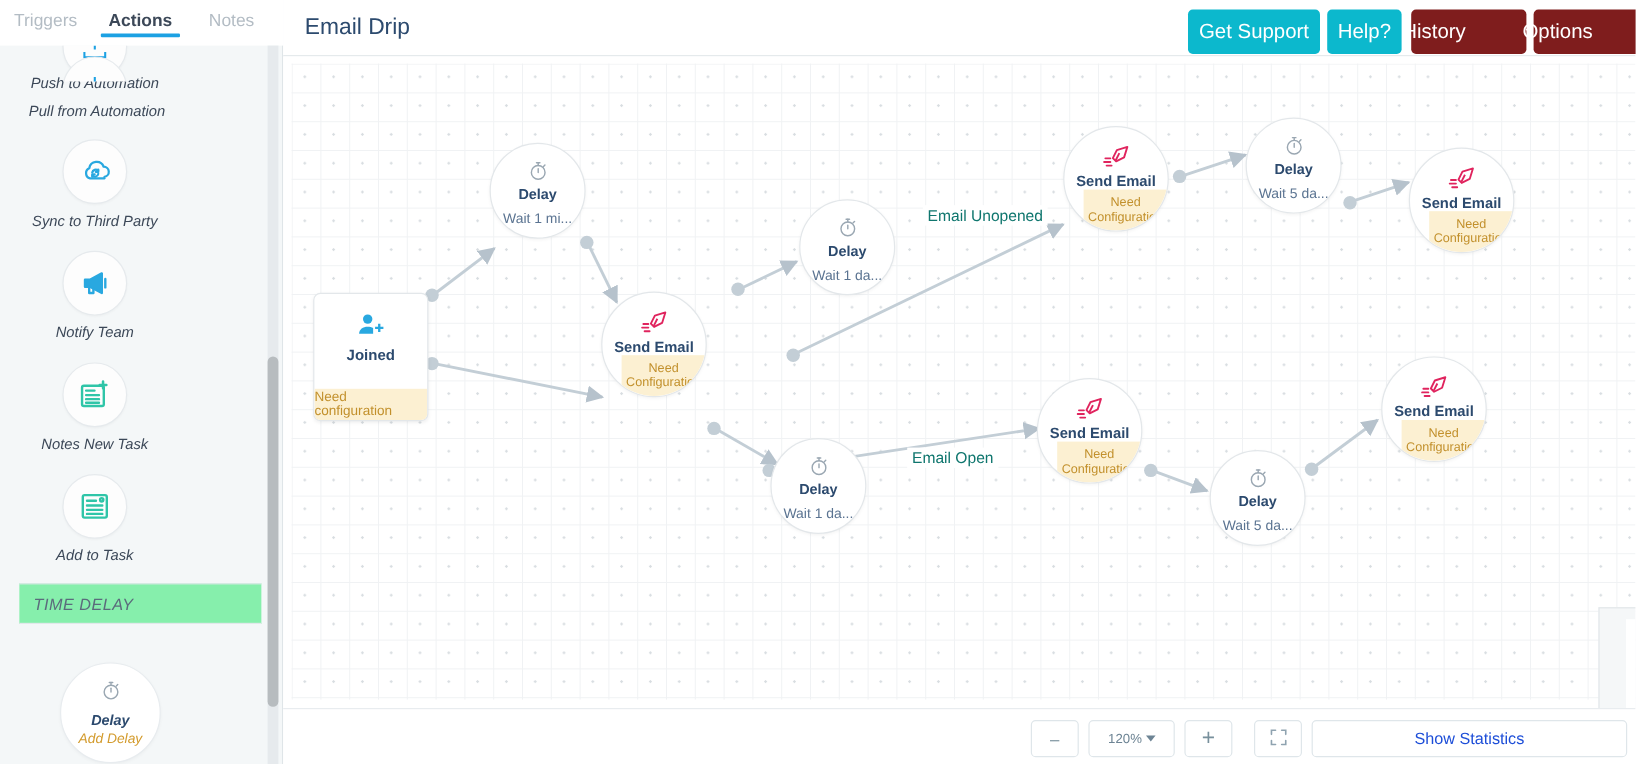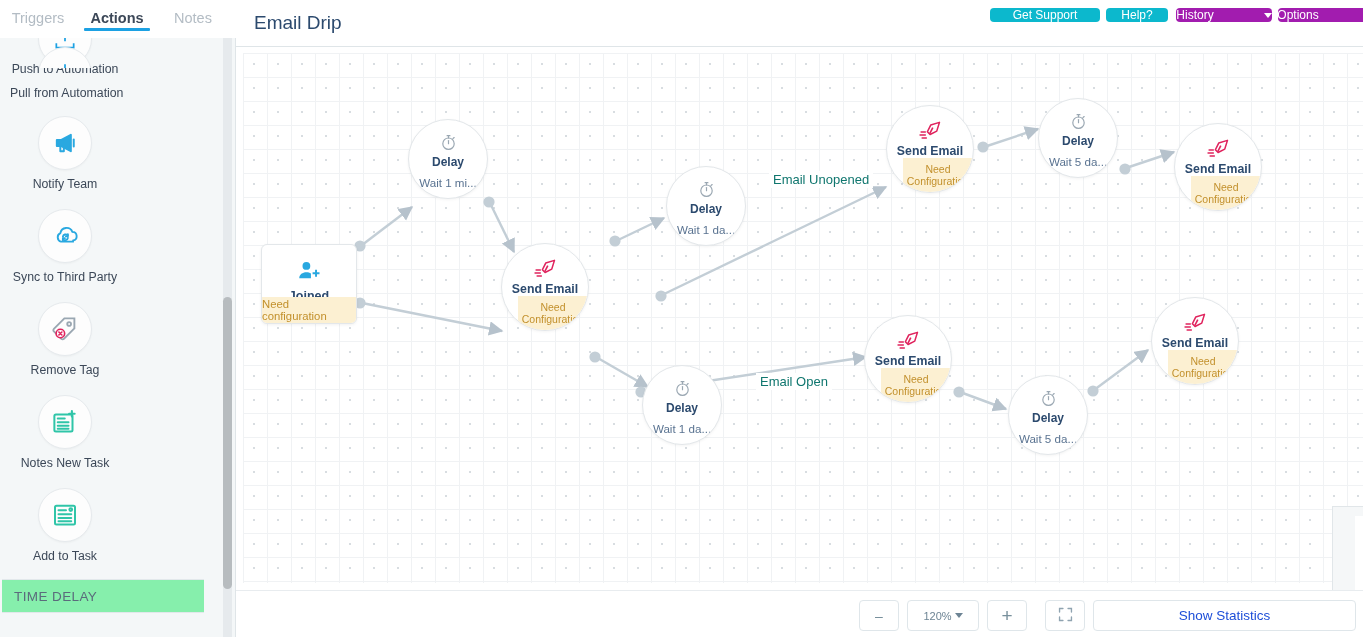--- a/index.html
+++ b/index.html
@@ -33,23 +33,24 @@
   }
   .tab.t1 { width: 76px; }
   .tab.t2 { width: 82px; color: #3c4858; font-weight: bold; }
   .tab.t3 { width: 70px; }
   .tab.t2::after {
     content: ""; position: absolute; left: 8px; right: 8px; bottom: -5px;
     height: 3px; background: #1ca1e3; border-radius: 1px;
   }
 
   #palette {
-    position: absolute; left: 2px; top: 38px;
+    position: absolute; left: 16px; top: 38px;
     width: 202px; height: 599px;
     overflow: hidden;
+    font-style: italic;
   }
   .pal-grid {
     display: flex; flex-wrap: wrap;
     padding: 0 8px;
   }
   .pal-item {
     width: 110px;
     padding-top: 6px;
     text-align: center;
     cursor: pointer;
@@ -114,29 +115,29 @@
     position: absolute; left: 236px; top: 0;
     width: 1127px; height: 47px;
     background: #ffffff;
     border-bottom: 1px solid #dfe5e8;
   }
   #page-title {
     position: absolute; left: 18px; top: 12px;
     font-size: 19px; color: #2c4a6e;
   }
   .hbtn {
-    position: absolute; top: 8px; height: 14px;
+    position: absolute; top: 8px; height: 37px;
     border: none; border-radius: 4px;
-    color: #fff; font-size: 12px;
+    color: #fff; font-size: 17px;
     font-family: "Liberation Sans", sans-serif;
     cursor: pointer;
     display: flex; align-items: center; justify-content: center;
   }
   .hbtn.teal { background: #0cb8cd; }
-  .hbtn.blue { background: #a21caf; gap: 44px; }
+  .hbtn.blue { background: #7f1d1d; gap: 44px; }
   #btn-support { left: 754px; width: 110px; }
   #btn-help    { left: 870px; width: 62px; }
   #btn-history { left: 940px; width: 96px; }
   #btn-options { left: 1042px; width: 98px; }
   .caret {
     display: inline-block; margin-left: 6px;
     width: 0; height: 0;
     border-left: 4.5px solid transparent;
     border-right: 4.5px solid transparent;
     border-top: 5px solid #ffffff;
@@ -196,21 +197,21 @@
     font-size: 10.5px; line-height: 12px;
     display: flex; flex-direction: column;
     align-items: center; justify-content: center;
     text-align: center;
   }
   .n-wait {
     font-size: 11.6px; color: #5a7391; margin-top: 7px; white-space: nowrap;
   }
 
   .node-rect {
-    width: 96px; height: 80px;
+    width: 96px; height: 107px;
     background: #ffffff;
     border: 1px solid #e3e7ea;
     border-radius: 6px;
     box-shadow: 0 1px 3px rgba(0,0,0,0.06);
     overflow: hidden;
     display: flex; flex-direction: column; align-items: center;
     position: relative;
   }
   .node-rect .nr-icon { margin-top: 14px; height: 24px; display:flex; align-items:center;}
   .node-rect .nr-title { font-size: 12.5px; font-weight: bold; color: #2c4a6e; margin-top: 6px; }
@@ -309,52 +310,41 @@
         </div>
         <div class="pal-item" style="padding-top:0;margin-bottom:10px;">
           <div class="pal-label">Pull from Automation</div>
         </div>
       </div>
 
       <div class="pal-grid">
 
         <div class="pal-item">
           <div class="pal-circle">
+            <svg width="30" height="30" viewBox="0 0 24 24" fill="none" stroke="#29a8e0" stroke-width="1.5" stroke-linecap="round" stroke-linejoin="round">
+              <path d="M18.5 15.5a3.4 3.4 0 0 0-.6-6.75 5 5 0 0 0-9.6 1A3.6 3.6 0 0 0 8.8 16.5h9.7z"></path>
+              <path d="M10.3 12.6a2.3 2.3 0 0 1 3.9-1.2M14.3 13.5a2.3 2.3 0 0 1-3.9 1.2"></path>
+              <path d="M14.3 10.6v1.6h-1.6M10.3 15.4v-1.6h1.6"></path>
+            </svg>
+          </div>
+          <div class="pal-label">Sync to Third Party</div>
+        </div>
+
+        <div class="pal-item">
+          <div class="pal-circle">
             <svg width="28" height="28" viewBox="0 0 24 24" fill="none" stroke="#29a8e0" stroke-width="1.7" stroke-linejoin="round">
               <path d="M5 9.5h3.5L17 5v14L8.5 14.5H5z" fill="#29a8e0" stroke="#29a8e0"></path>
               <path d="M19.5 9v6" stroke-linecap="round"></path>
               <path d="M8 14.5V19h3v-3.2"></path>
             </svg>
           </div>
           <div class="pal-label">Notify Team</div>
         </div>
 
-        <div class="pal-item">
-          <div class="pal-circle">
-            <svg width="30" height="30" viewBox="0 0 24 24" fill="none" stroke="#29a8e0" stroke-width="1.5" stroke-linecap="round" stroke-linejoin="round">
-              <path d="M18.5 15.5a3.4 3.4 0 0 0-.6-6.75 5 5 0 0 0-9.6 1A3.6 3.6 0 0 0 8.8 16.5h9.7z"></path>
-              <path d="M10.3 12.6a2.3 2.3 0 0 1 3.9-1.2M14.3 13.5a2.3 2.3 0 0 1-3.9 1.2"></path>
-              <path d="M14.3 10.6v1.6h-1.6M10.3 15.4v-1.6h1.6"></path>
-            </svg>
-          </div>
-          <div class="pal-label">Sync to Third Party</div>
-        </div>
-
-
-        <div class="pal-item">
-          <div class="pal-circle">
-            <svg width="30" height="30" viewBox="0 0 24 24" fill="none" stroke="#9aa7b2" stroke-width="1.5">
-              <path d="M11 4H19v8l-8.4 8.4a1.4 1.4 0 0 1-2 0l-6-6a1.4 1.4 0 0 1 0-2z" transform="translate(0.5,-0.5)"></path>
-              <circle cx="15.3" cy="8" r="1.5"></circle>
-              <circle cx="8.3" cy="15.6" r="3.4" fill="#ffffff" stroke="#e0245e" stroke-width="1.3"></circle>
-              <path d="M7.1 14.4l2.4 2.4M9.5 14.4l-2.4 2.4" stroke="#e0245e" stroke-width="1.3" stroke-linecap="round"></path>
-            </svg>
-          </div>
-          <div class="pal-label">Remove Tag</div>
-        </div>
+
 
         <div class="pal-item">
           <div class="pal-circle">
             <svg width="30" height="30" viewBox="0 0 24 24" fill="none" stroke="#2fc5a8" stroke-width="1.6" stroke-linecap="round">
               <rect x="3.5" y="6" width="14.5" height="13.5" rx="1.2"></rect>
               <path d="M6.2 9.2h5.6M6.2 12.2h8.6M6.2 14.9h8.6M6.2 17.3h8.6"></path>
               <path d="M17.5 3.2v4.4M15.3 5.4h4.4" stroke-width="1.7"></path>
             </svg>
           </div>
           <div class="pal-label">Notes New Task</div>

